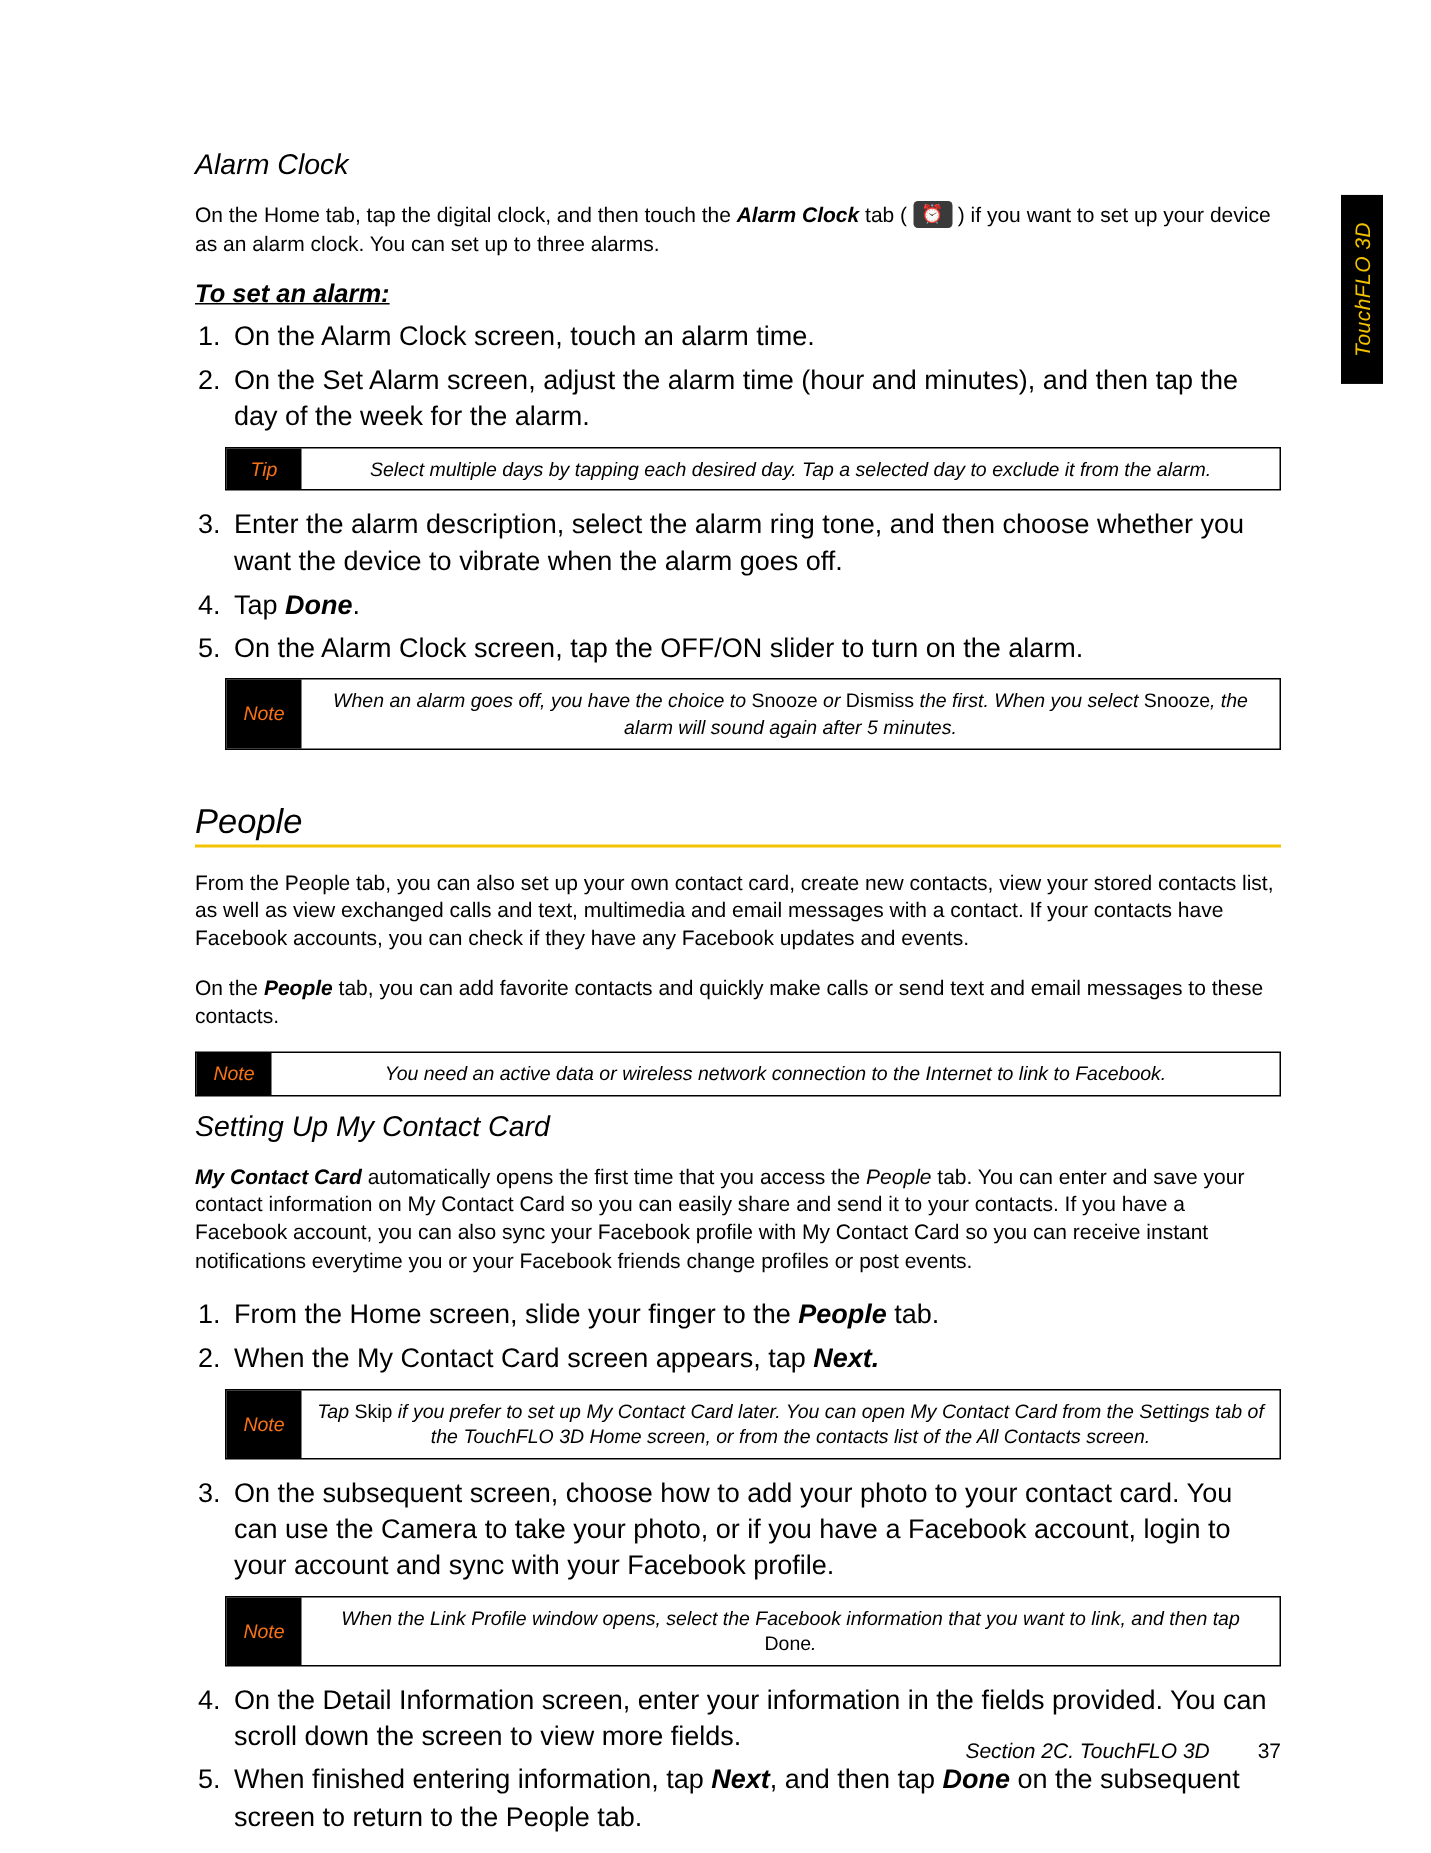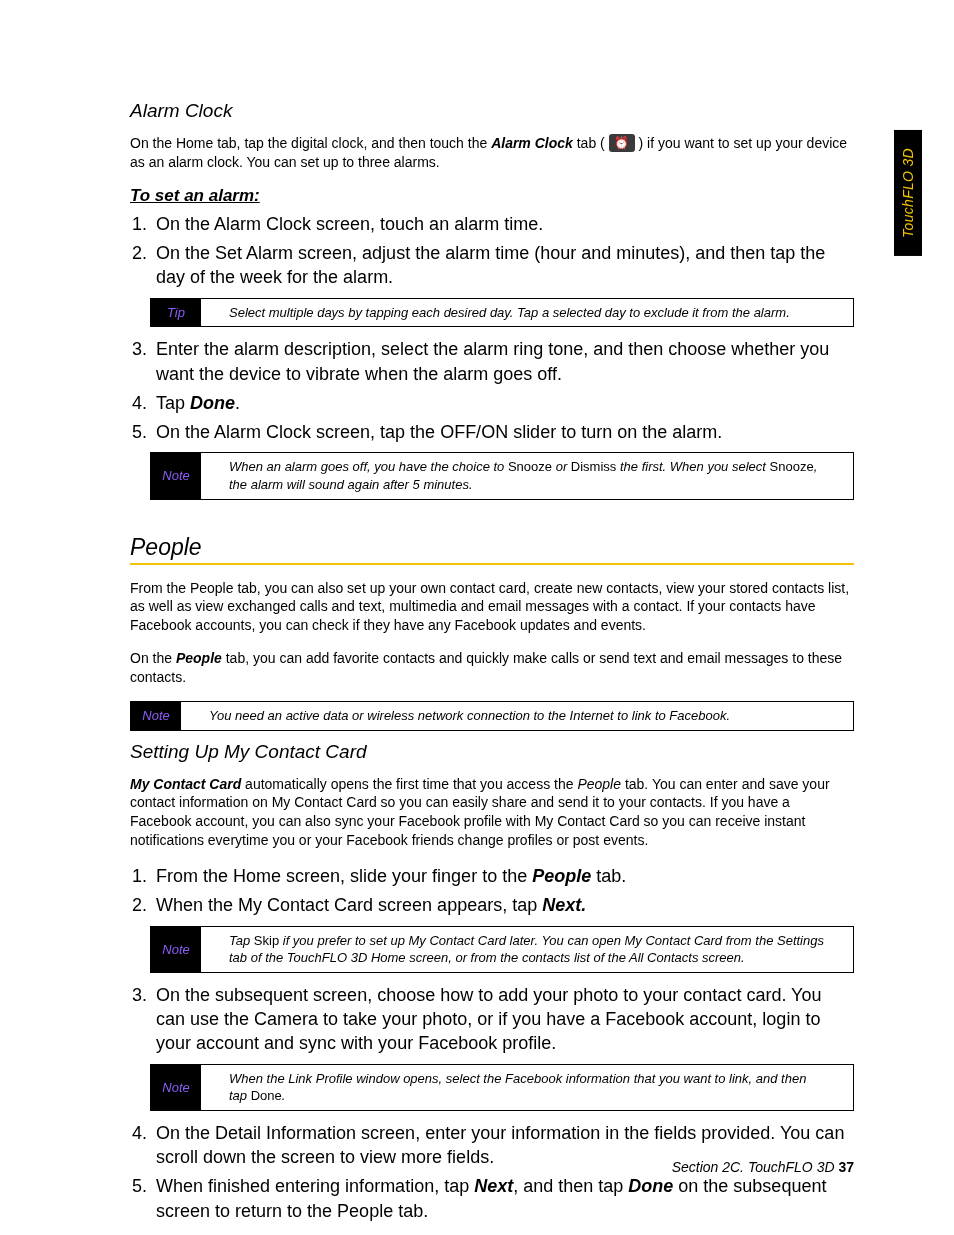--- a/index.html
+++ b/index.html
@@ -74,35 +74,36 @@
   .callout {
     margin: 6px 0 10px 20px;
     border: 1px solid #000;
     display: flex;
     align-items: stretch;
     font-size: 13px;
   }
   .callout.wide { margin-left: 0; }
   .callout .tag {
     background: #000;
-    color: #8b5cf6;
+    color: #f97316;
     font-style: italic;
     font-weight: 500;
     padding: 4px 10px;
     display: flex;
     align-items: center;
     flex: 0 0 auto;
     min-width: 30px;
     justify-content: center;
   }
   .callout .txt {
-    padding: 5px 28px;
+    padding: 5px 10px;
     font-style: italic;
     line-height: 1.35;
     flex: 1 1 auto;
+    text-align: center;
   }
   .txt .roman { font-style: normal; }
   .bi { font-weight: bold; font-style: italic; }
   .i { font-style: italic; }
   .alarm-icon {
     display: inline-block;
     width: 26px;
     height: 18px;
     background: #3a3a3a;
     border-radius: 3px;
@@ -120,21 +121,21 @@
   }
   .footer {
     position: absolute;
     bottom: 60px;
     right: 100px;
     font-style: italic;
     font-size: 14px;
   }
   .footer .pn {
     font-style: normal;
-    font-weight: bold;
+    margin-left: 28px;
   }
 </style>
 </head>
 <body>
 
 <div class="page">
 
   <div class="side-tab">TouchFLO 3D</div>
 
   <h3 class="section">Alarm Clock</h3>

